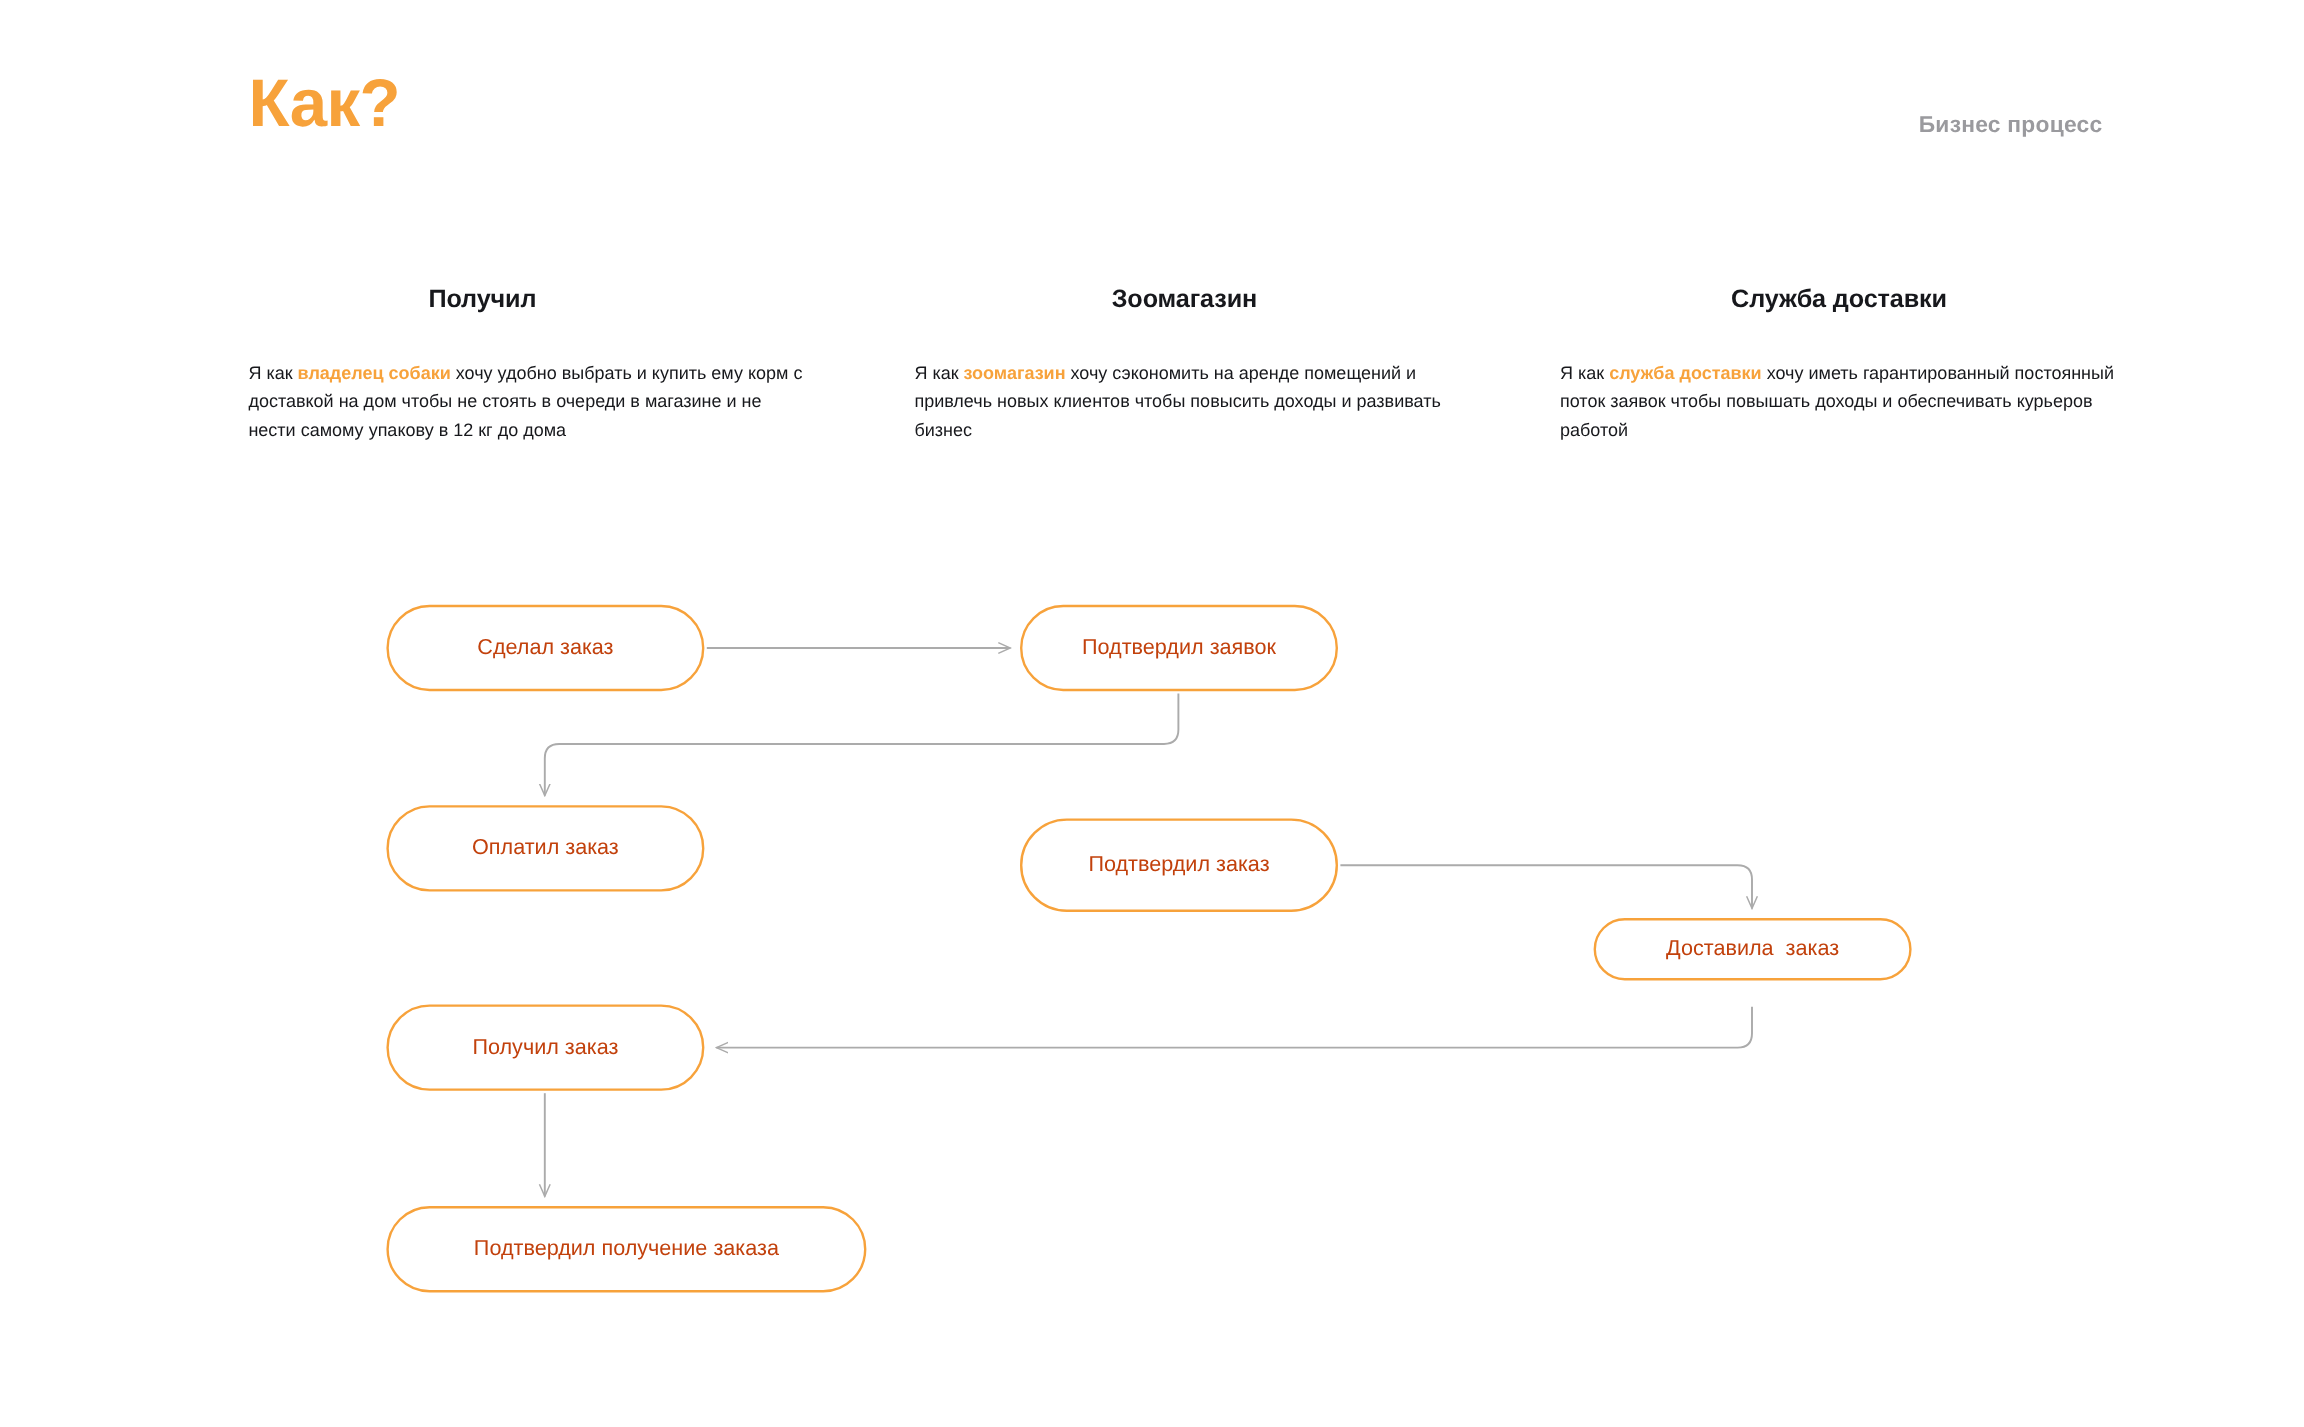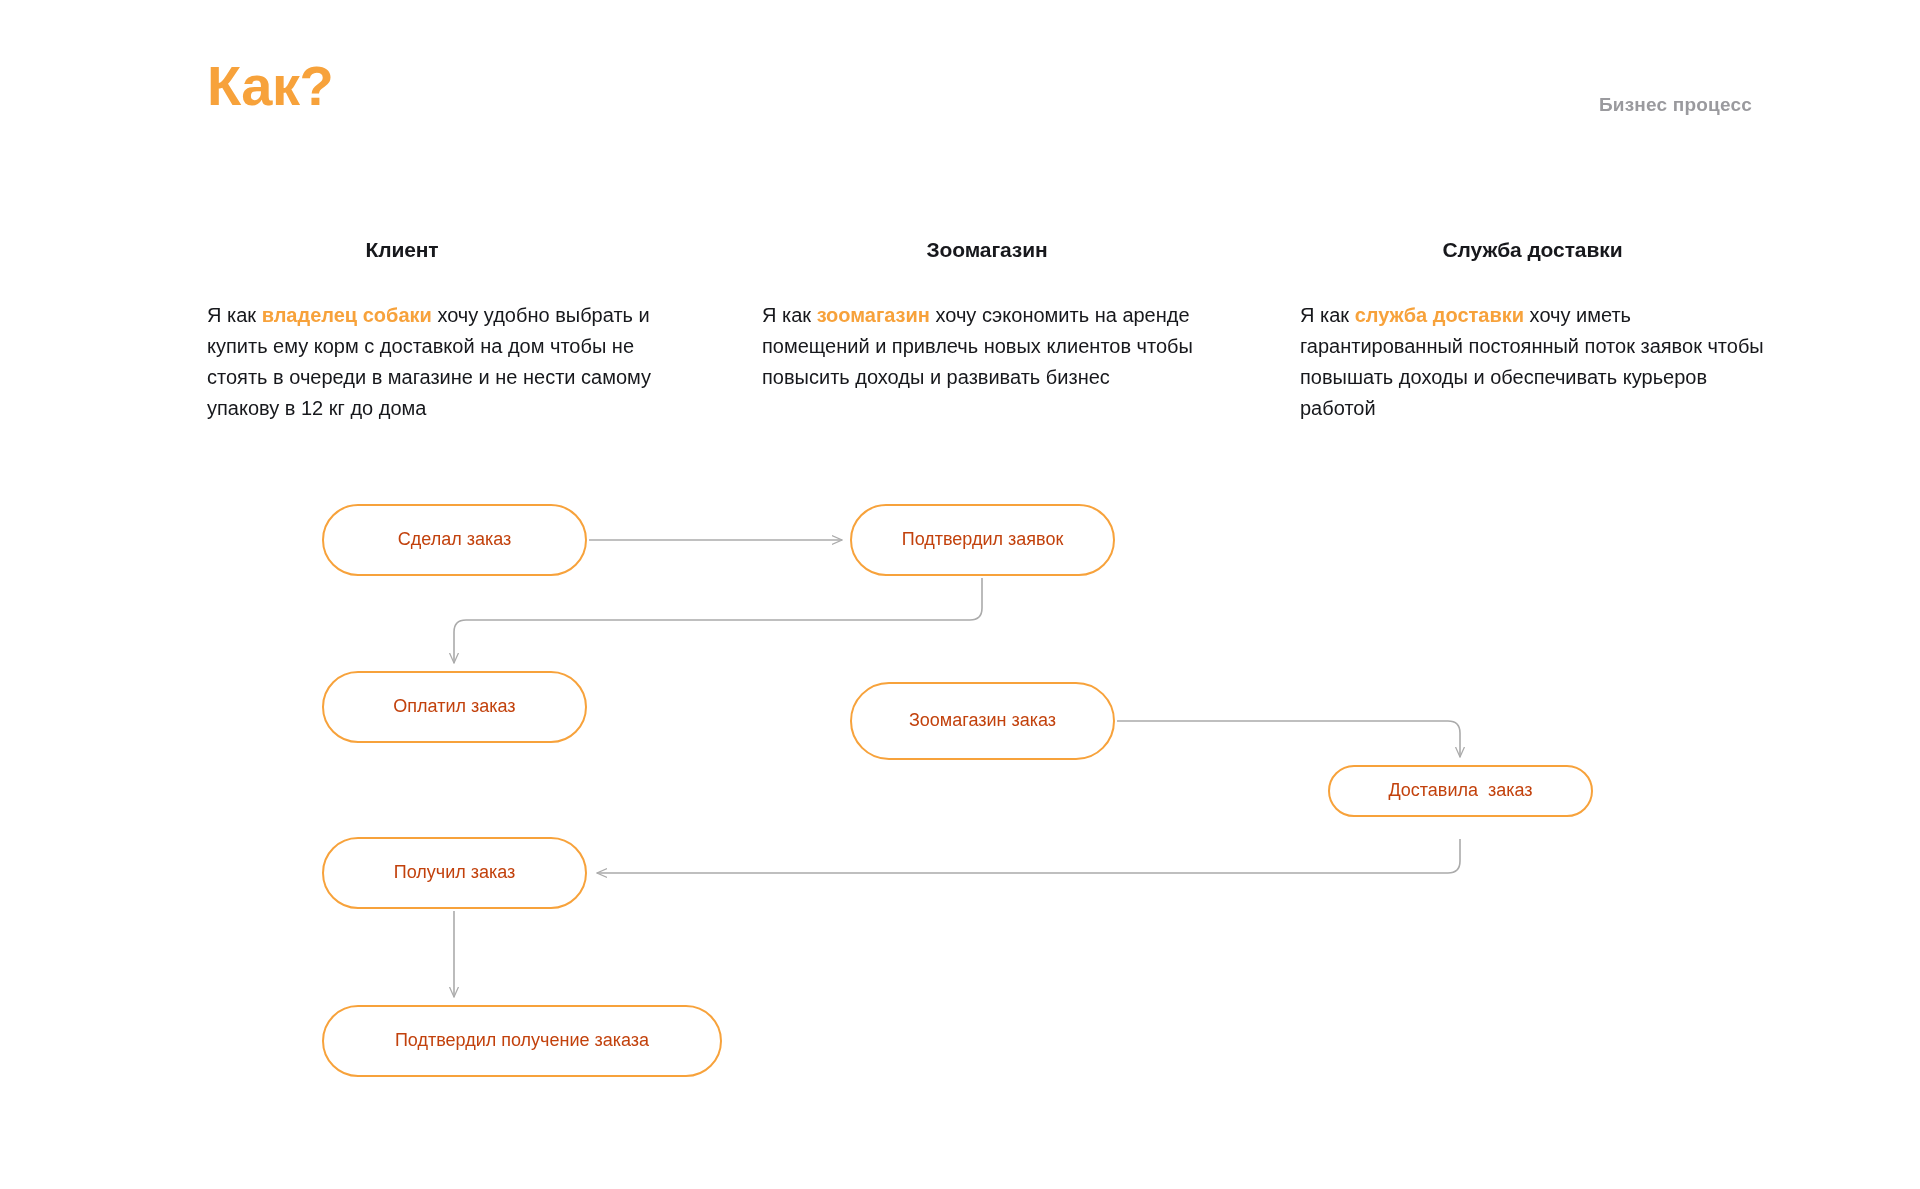--- a/index.html
+++ b/index.html
@@ -44,21 +44,21 @@
   }
   .persona-title {
     font-size: 21px;
     font-weight: 700;
     color: #17181c;
     text-align: center;
     letter-spacing: -0.1px;
     margin: 0 0 38px 0;
   }
   .persona-body {
-    font-size: 20px;
+    font-size: 15px;
     line-height: 1.55;
     color: #17181c;
     font-weight: 400;
   }
   .persona-body .hl {
     color: #F7A23B;
     font-weight: 700;
   }
 
   #persona-client   { left: 207px; width: 470px; }
@@ -102,21 +102,21 @@
   #node-podtverdil-p  { left: 322px;  top: 1005px; width: 400px; height: 72px; }
 </style>
 </head>
 <body>
 
 <div id="header-title">Как?</div>
 
 <div id="header-subtitle">Бизнес процесс</div>
 
 <div class="persona" id="persona-client">
-  <div class="persona-title">Клиент</div>
+  <div class="persona-title">Получил</div>
   <div class="persona-body"><span>Я как </span><span class="hl">владелец собаки</span><span> хочу удобно выбрать и купить ему корм с доставкой на дом чтобы не стоять в очереди в магазине и не нести самому упакову в 12 кг до дома</span></div>
 </div>
 
 <div class="persona" id="persona-shop">
   <div class="persona-title">Зоомагазин</div>
   <div class="persona-body"><span>Я как </span><span class="hl">зоомагазин</span><span> хочу сэкономить на аренде помещений  и привлечь новых клиентов чтобы повысить доходы и развивать бизнес</span></div>
 </div>
 
 <div class="persona" id="persona-delivery">
   <div class="persona-title">Служба доставки</div>
@@ -140,19 +140,19 @@
 
   <path d="M 454 911 L 454 997" fill="none" stroke="#ababab" stroke-width="1.6" marker-end="url(#arrow)"></path>
 </svg>
 
 <div class="node" id="node-sdelal">Сделал заказ</div>
 
 <div class="node" id="node-podtverdil">Подтвердил заявок</div>
 
 <div class="node" id="node-oplatil">Оплатил заказ</div>
 
-<div class="node" id="node-sformiroval">Зоомагазин заказ</div>
+<div class="node" id="node-sformiroval">Подтвердил заказ</div>
 
 <div class="node" id="node-dostavila">Доставила  заказ</div>
 
 <div class="node" id="node-poluchil">Получил заказ</div>
 
 <div class="node" id="node-podtverdil-p">Подтвердил получение заказа</div>
 
 </body></html>

